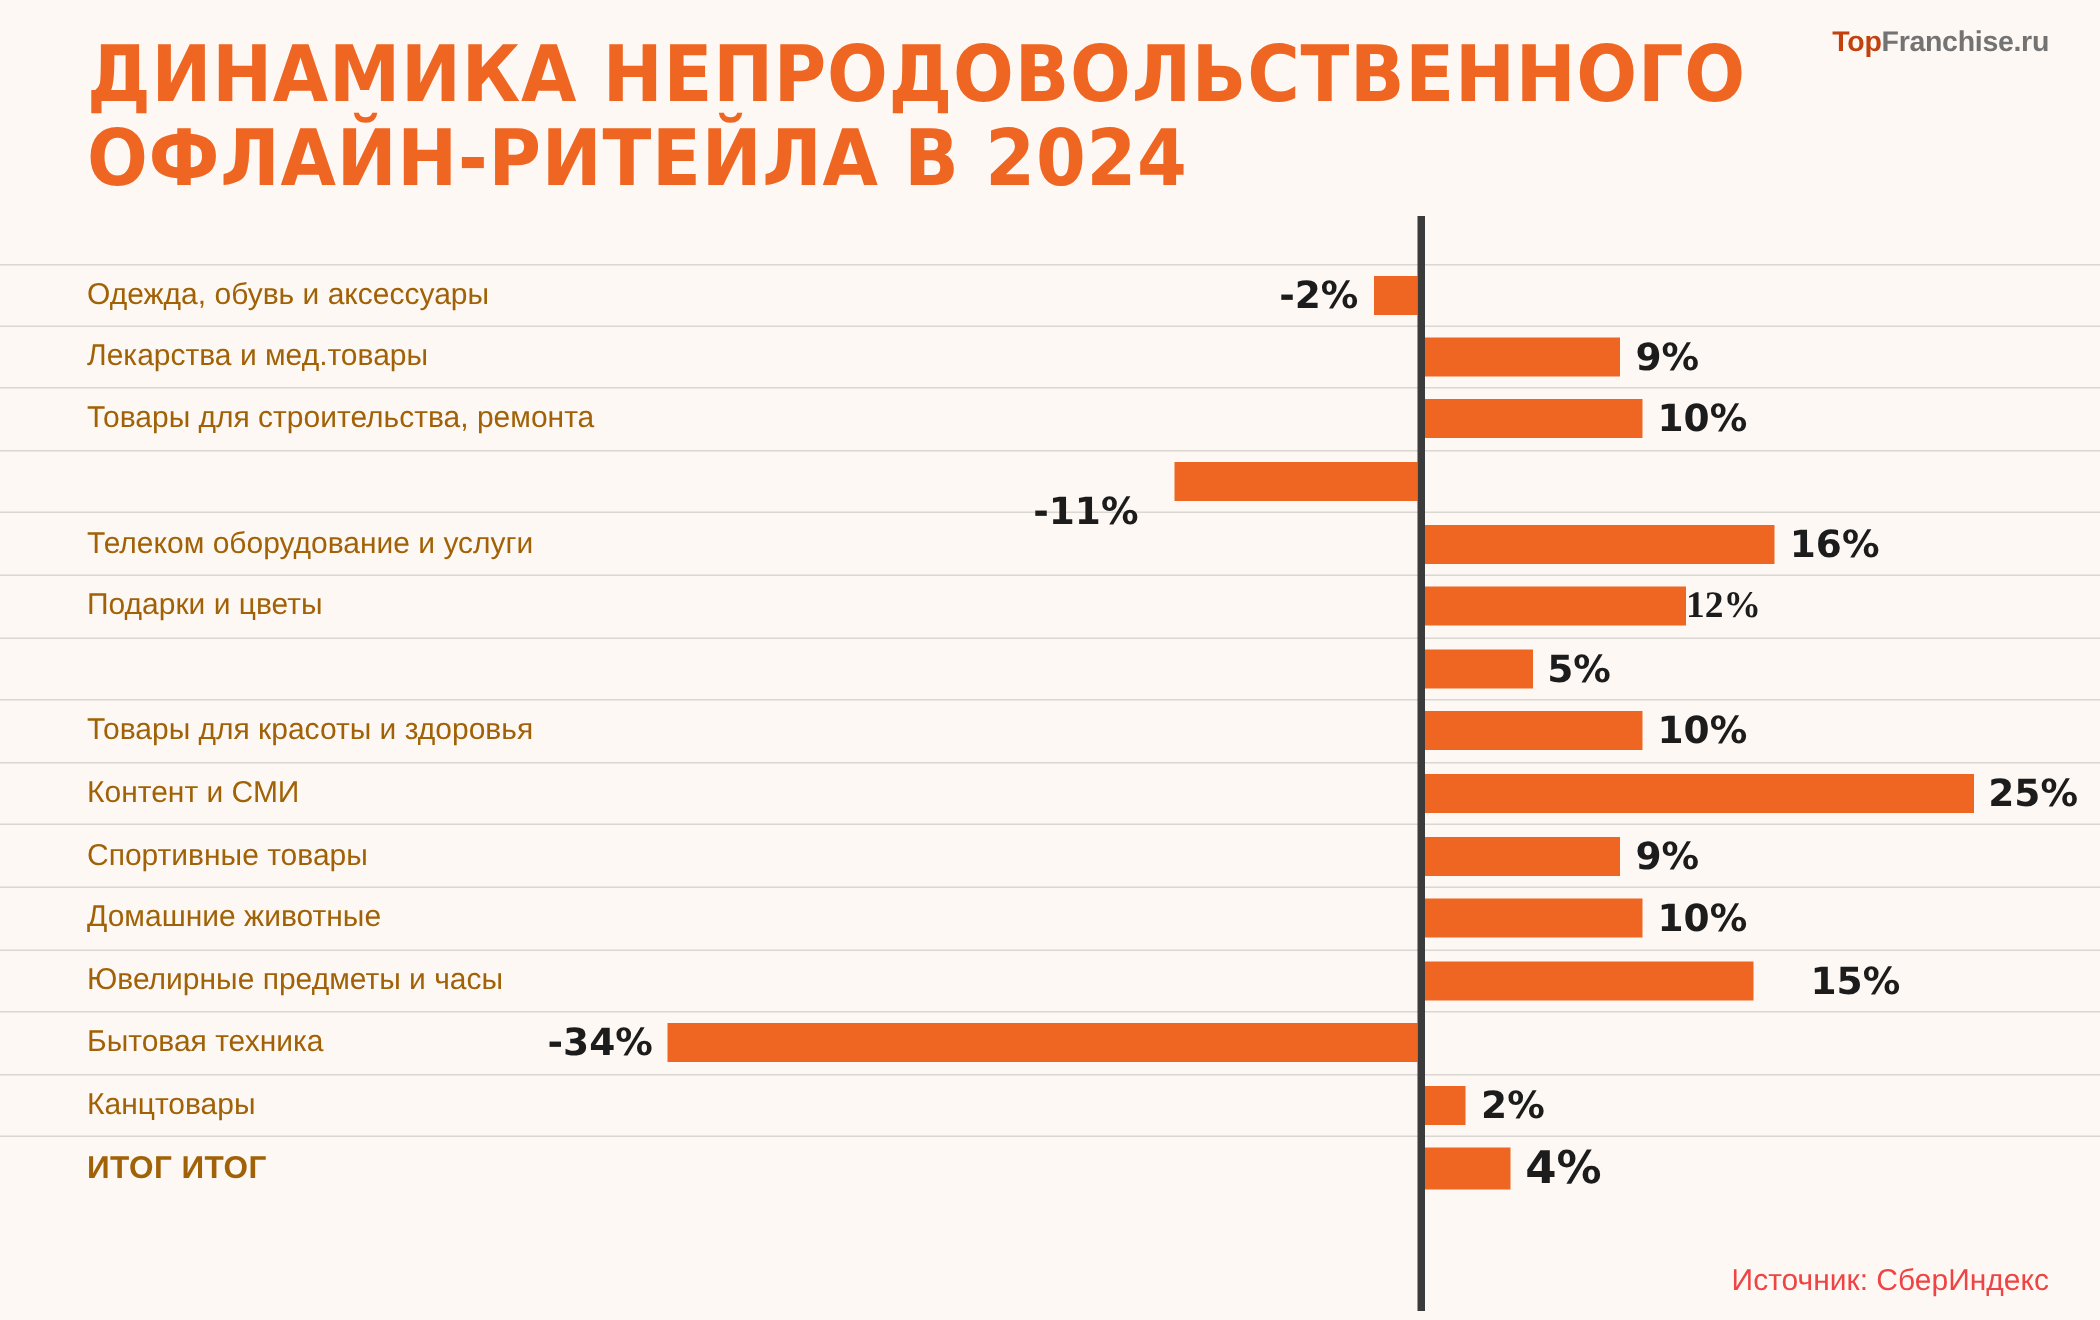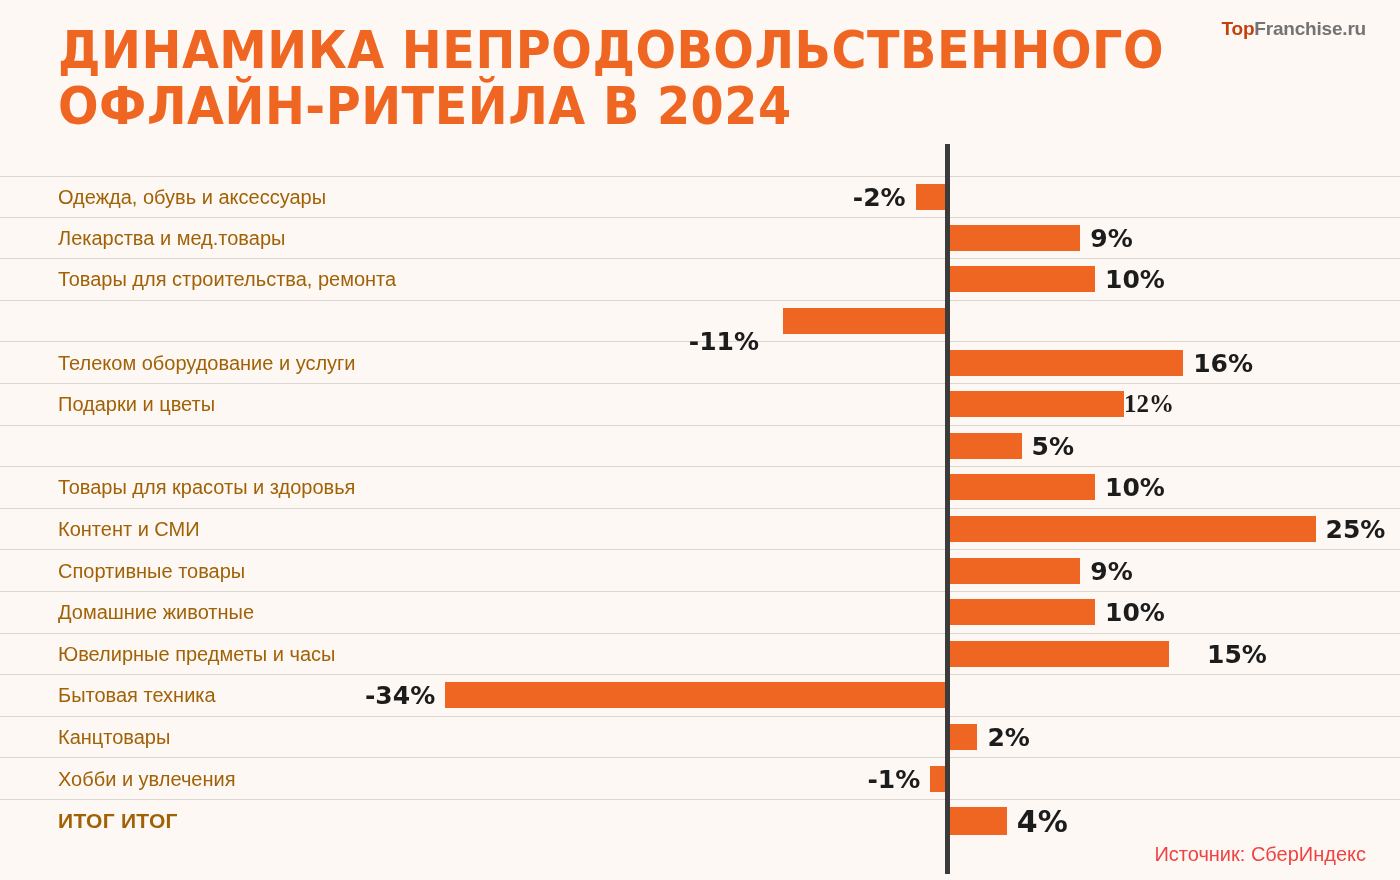--- a/index.html
+++ b/index.html
@@ -208,25 +208,20 @@
       <div class="row">
         <div class="row-label">Бытовая техника</div>
         <div class="bar neg" style="width: 499.8px; left: 445.2px;"></div>
         <div class="val left-of-bar" style="right: 964.8px;">-34%</div>
       </div>
       <div class="row">
         <div class="row-label">Канцтовары</div>
         <div class="bar pos" style="width: 29.4px; left: 948px;"></div>
         <div class="val right-of-bar" style="left: 987.4px;">2%</div>
       </div>
-      <div class="row">
-        <div class="row-label">Хобби и увлечения</div>
-        <div class="bar neg" style="width: 14.7px; left: 930.3px;"></div>
-        <div class="val left-of-bar" style="right: 479.7px;">-1%</div>
-      </div>
       <div class="row total">
         <div class="row-label">ИТОГ ИТОГ</div>
         <div class="bar pos" style="width: 58.8px; left: 948px;"></div>
         <div class="val right-of-bar" style="left: 1016.8px;">4%</div>
       </div>
     </div>
   <div class="axis"></div>
 </div>
 
 <div class="source">Источник: СберИндекс</div>

